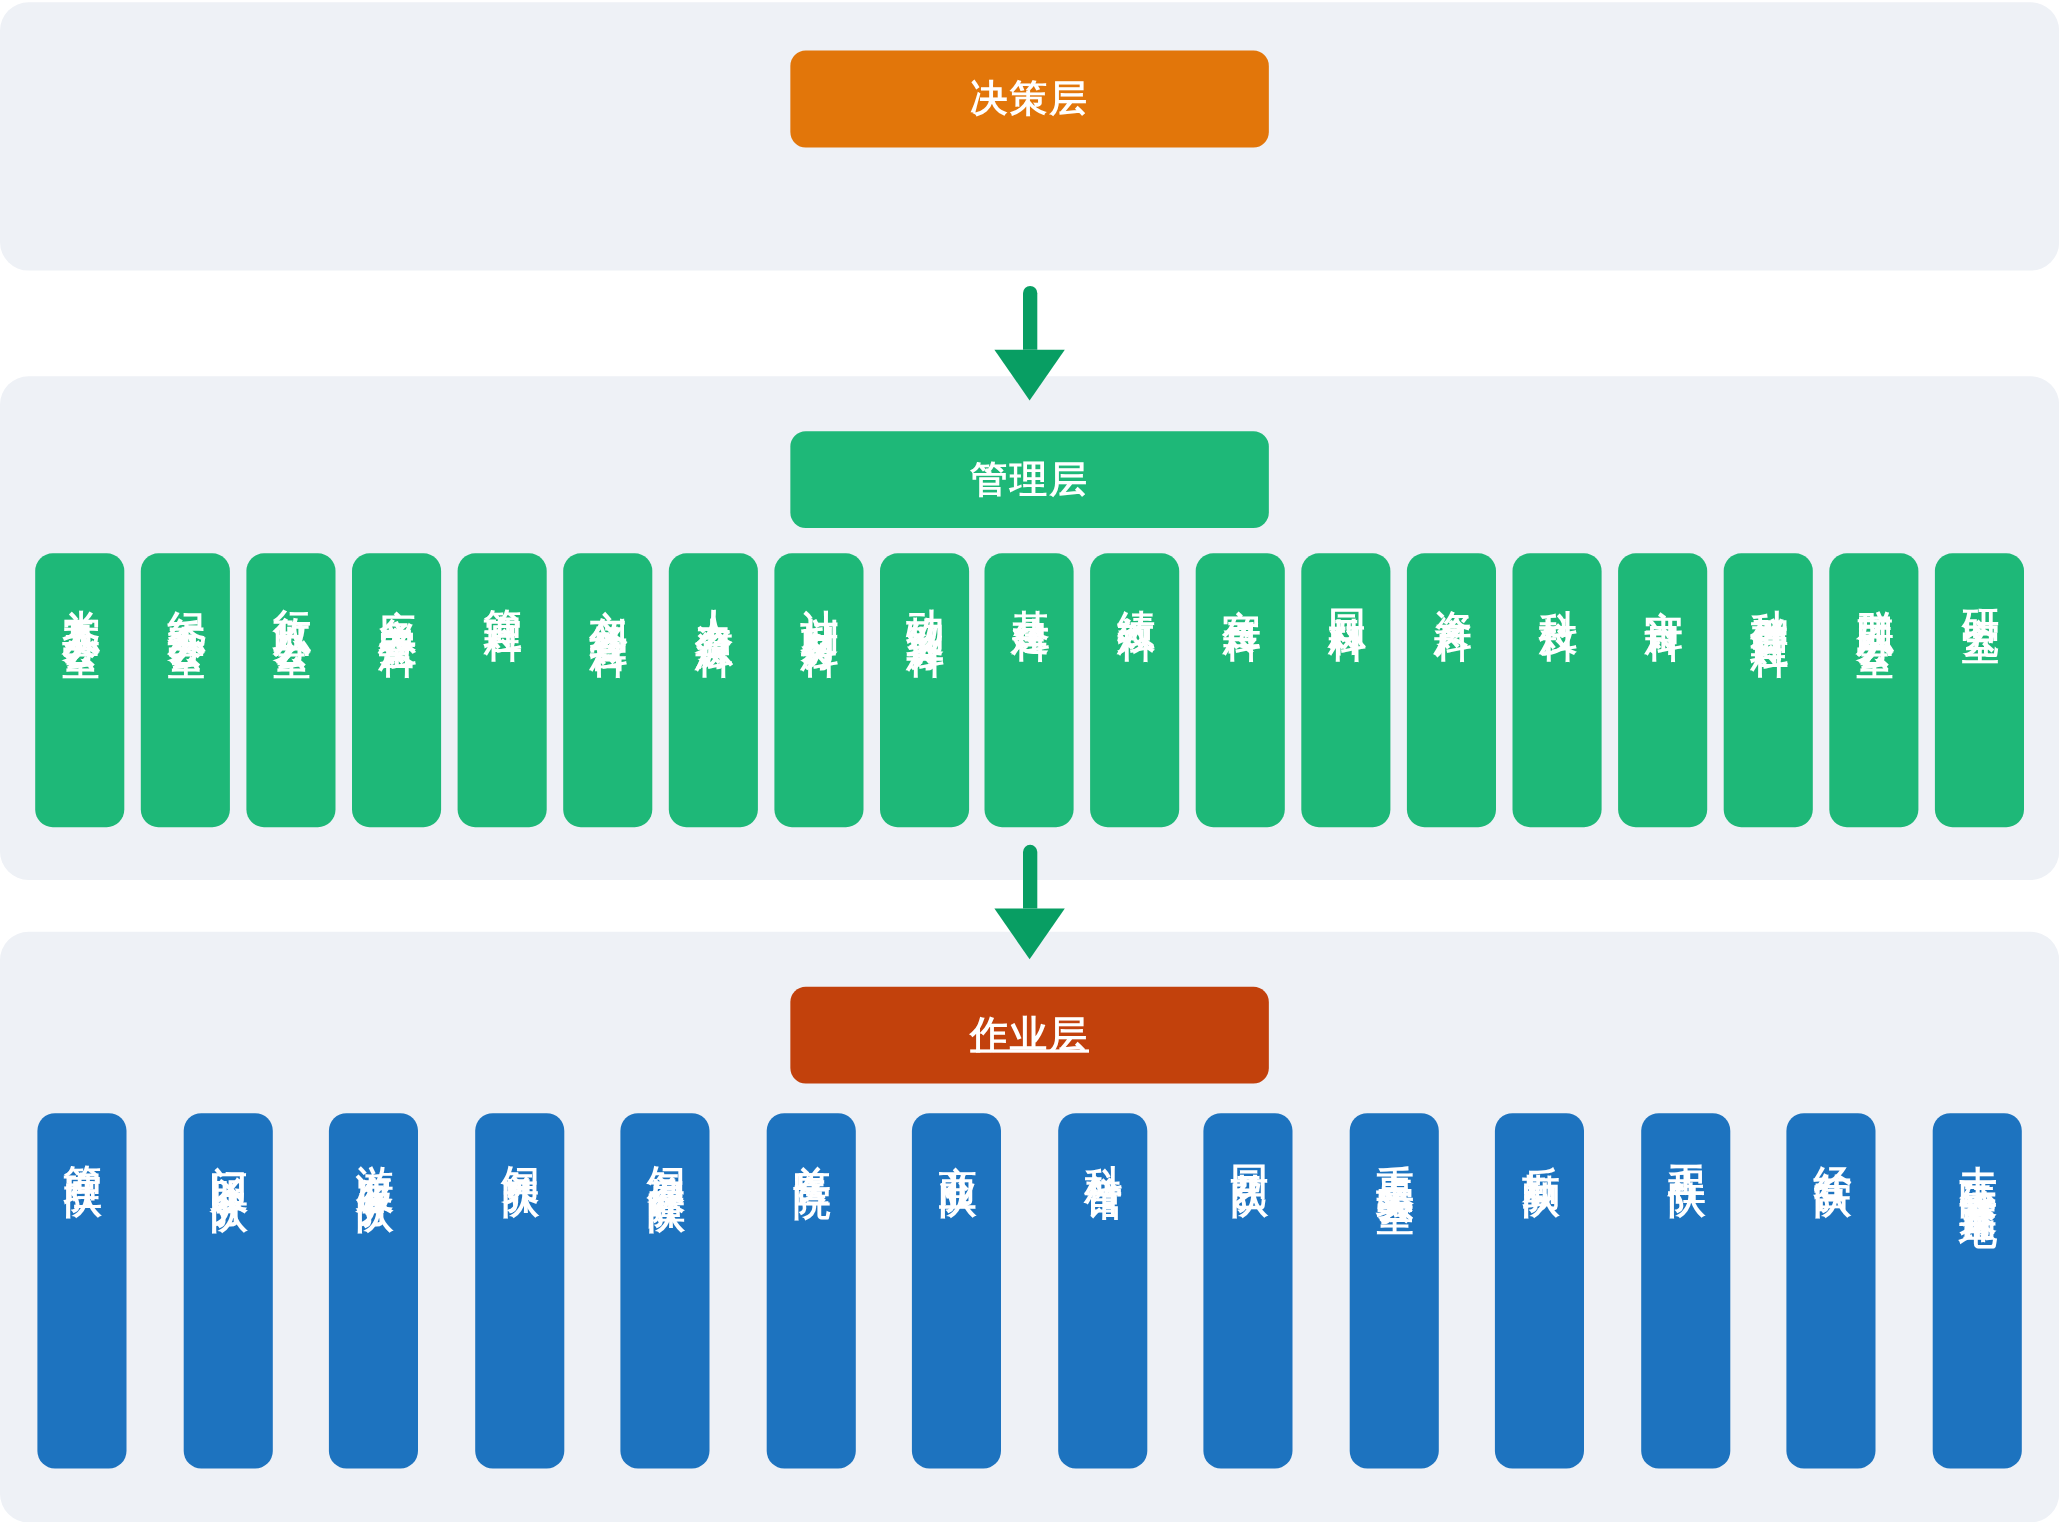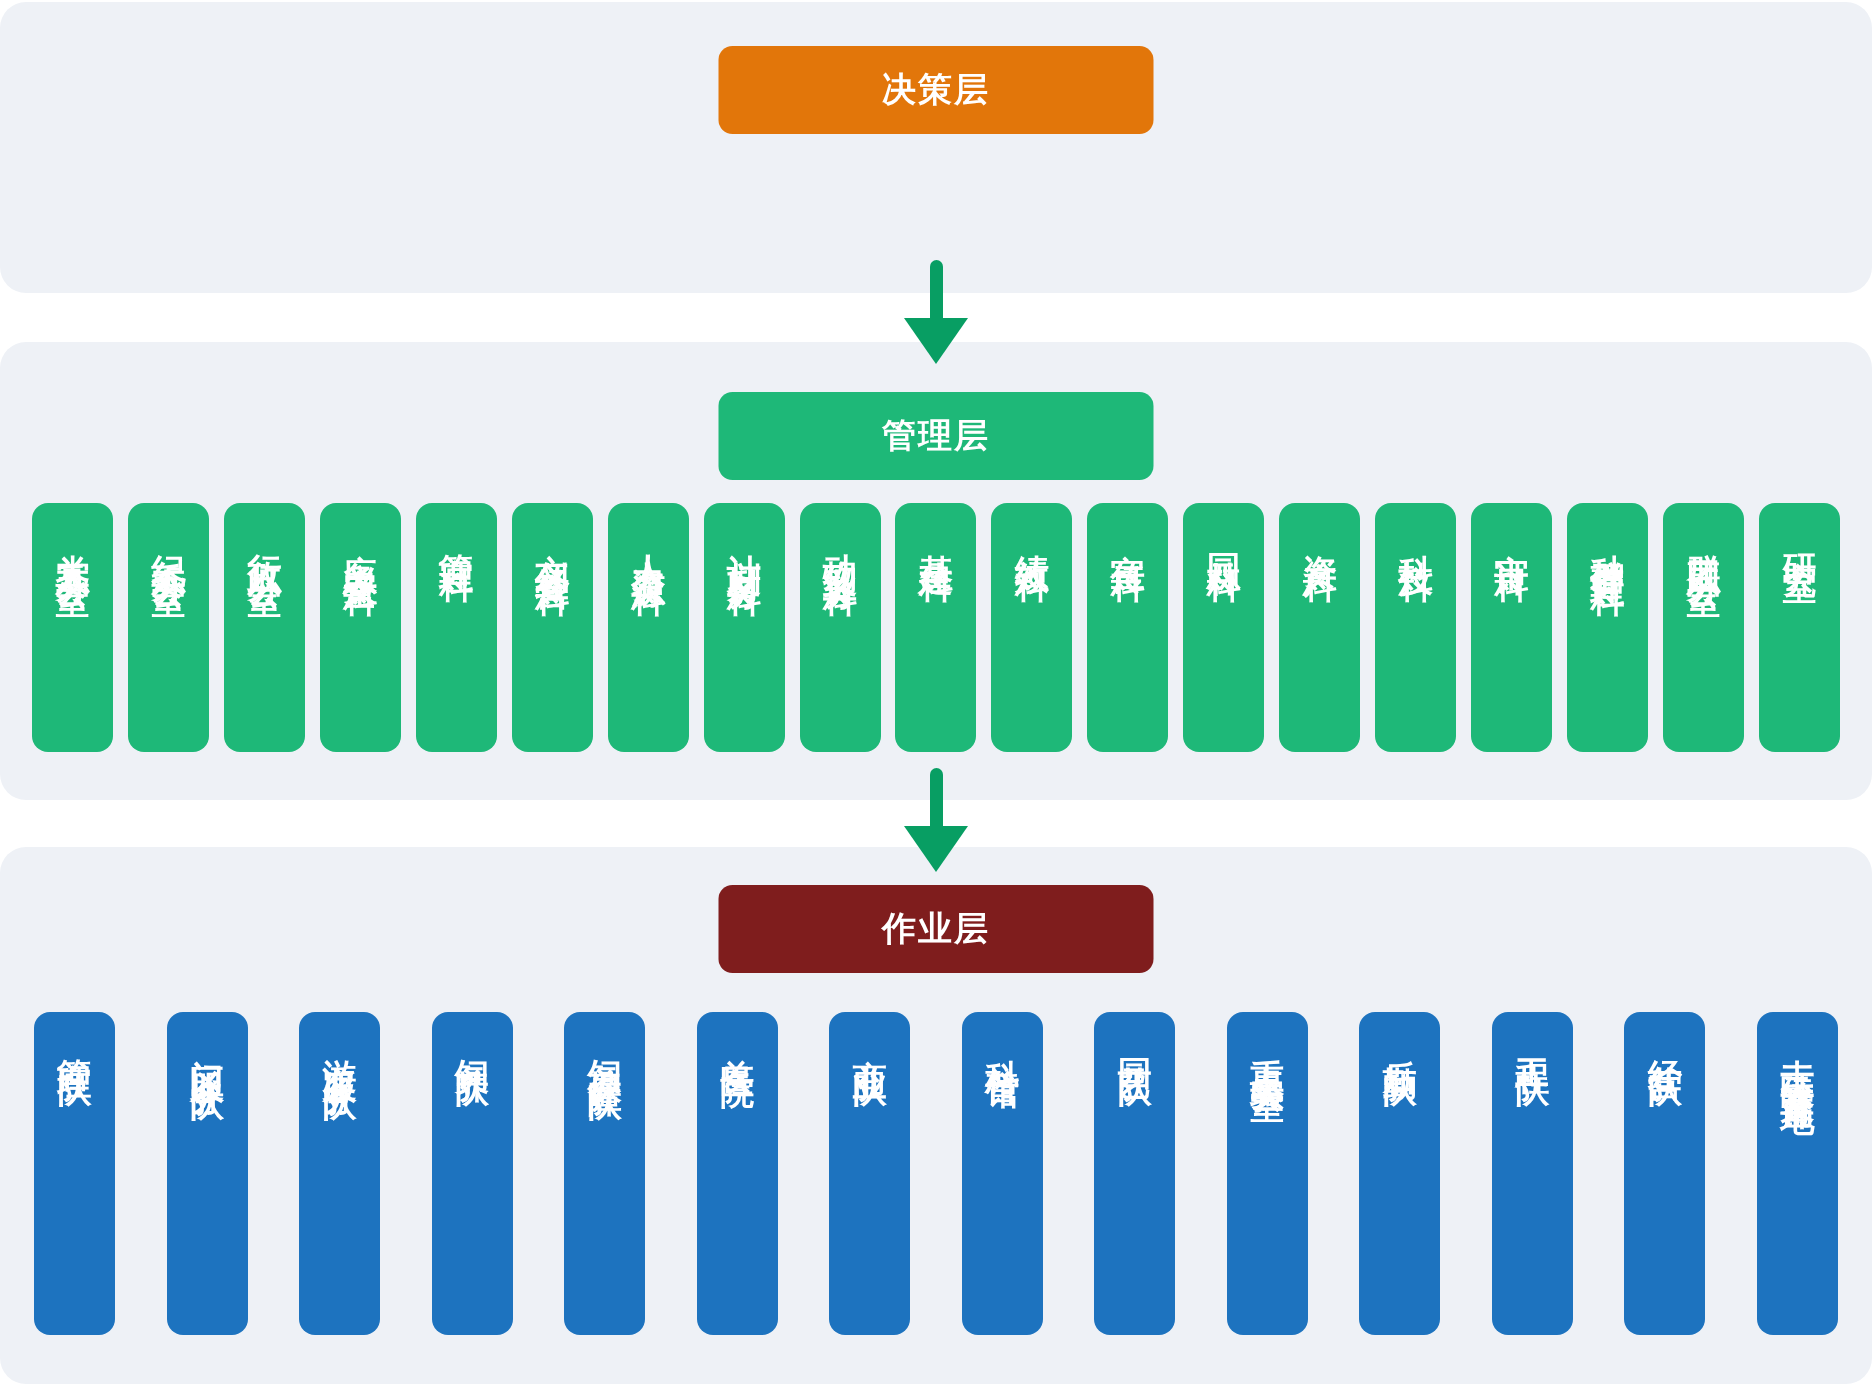--- a/index.html
+++ b/index.html
@@ -1,29 +1,29 @@
 <!DOCTYPE html>
 <html><head>
 <meta charset="utf-8">
 <style>
   html,body{margin:0;padding:0;background:#ffffff;}
   body{font-family:"Liberation Sans","DejaVu Sans",sans-serif;}
   #page{position:relative;width:1872px;height:1384px;background:#ffffff;overflow:hidden;}
 
   .section{position:absolute;left:0;width:1872px;background:#eef1f6;border-radius:26px;}
-  #sec-decision{top:2px;height:291px;}
+  #sec-decision{top:2px;height:244px;}
   #sec-management{top:342px;height:458px;}
   #sec-operation{top:847px;height:537px;}
 
   .layer-title{position:absolute;left:50%;transform:translateX(-50%);width:435px;height:88px;
     border-radius:14px;display:flex;align-items:center;justify-content:center;
     color:#ffffff;font-size:34px;font-weight:600;letter-spacing:2px;}
   .title-decision{top:44px;background:#e2760a;}
   .title-management{top:50px;background:#1eb878;font-family:Liberation Mono, monospace;}
-  .title-operation{top:38px;background:#7f1d1d;}
+  .title-operation{top:50px;background:#c2410c;text-decoration:underline;}
 
   .decision-row{position:absolute;top:158px;left:0;width:100%;display:flex;
     justify-content:center;gap:36px;}
   .decision-box{width:435px;height:88px;background:#e9b20e;border-radius:14px;
     display:flex;align-items:center;justify-content:center;
     color:#ffffff;font-size:34px;font-weight:600;letter-spacing:2px;}
 
   .col-row{position:absolute;left:0;width:100%;display:flex;justify-content:space-between;
     box-sizing:border-box;}
   #management-cols{top:161px;padding:0 32px;}

